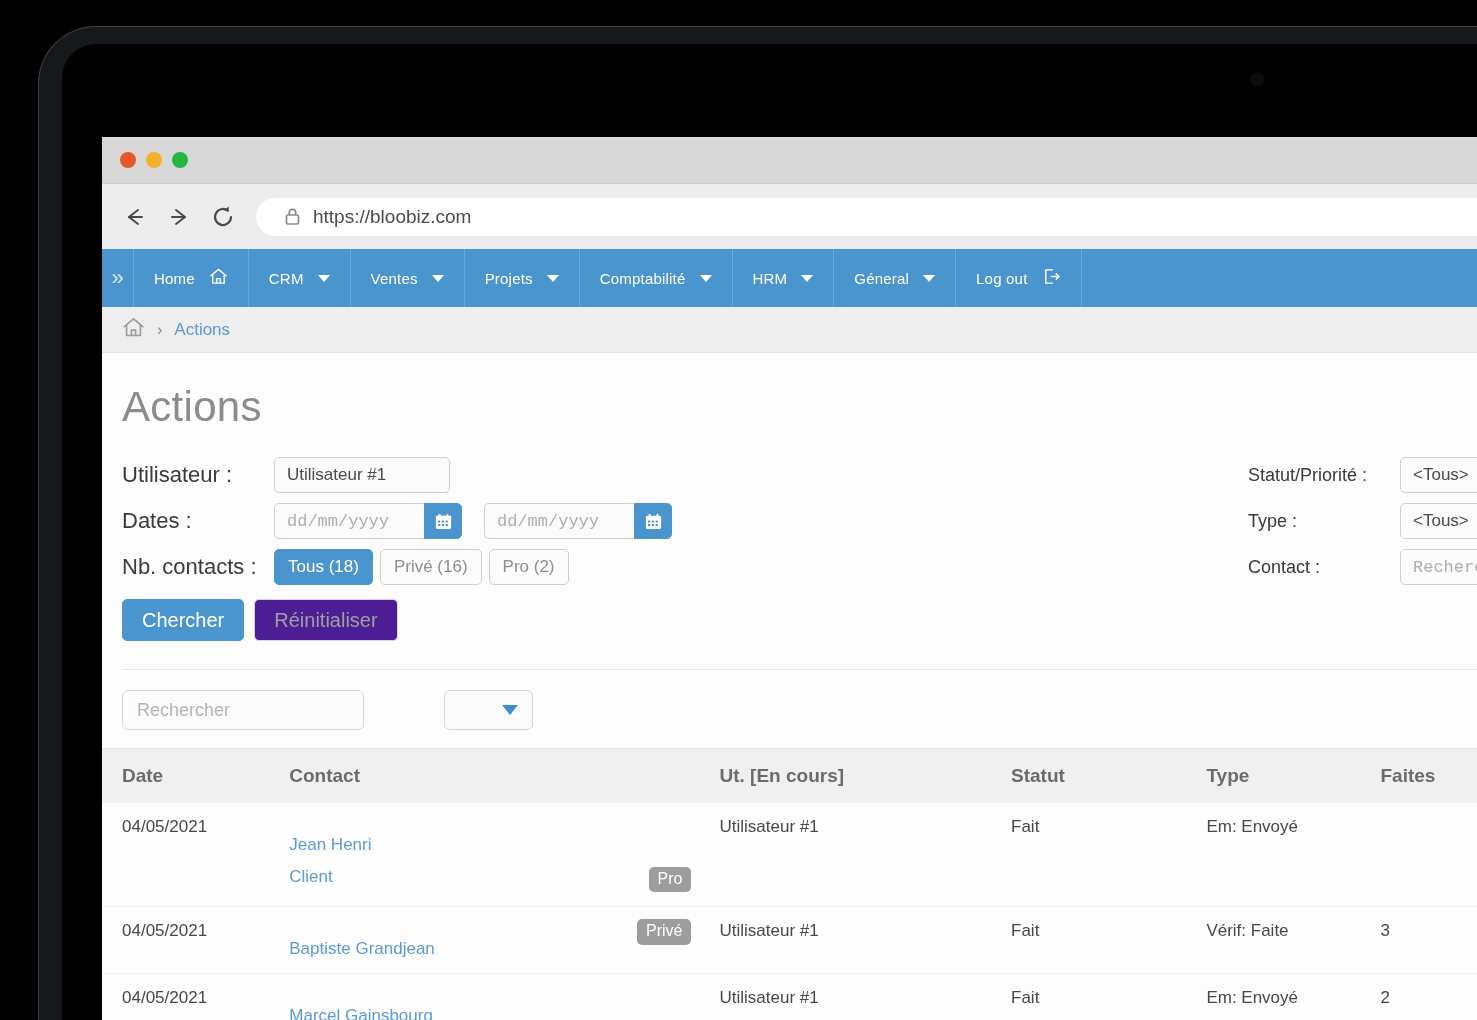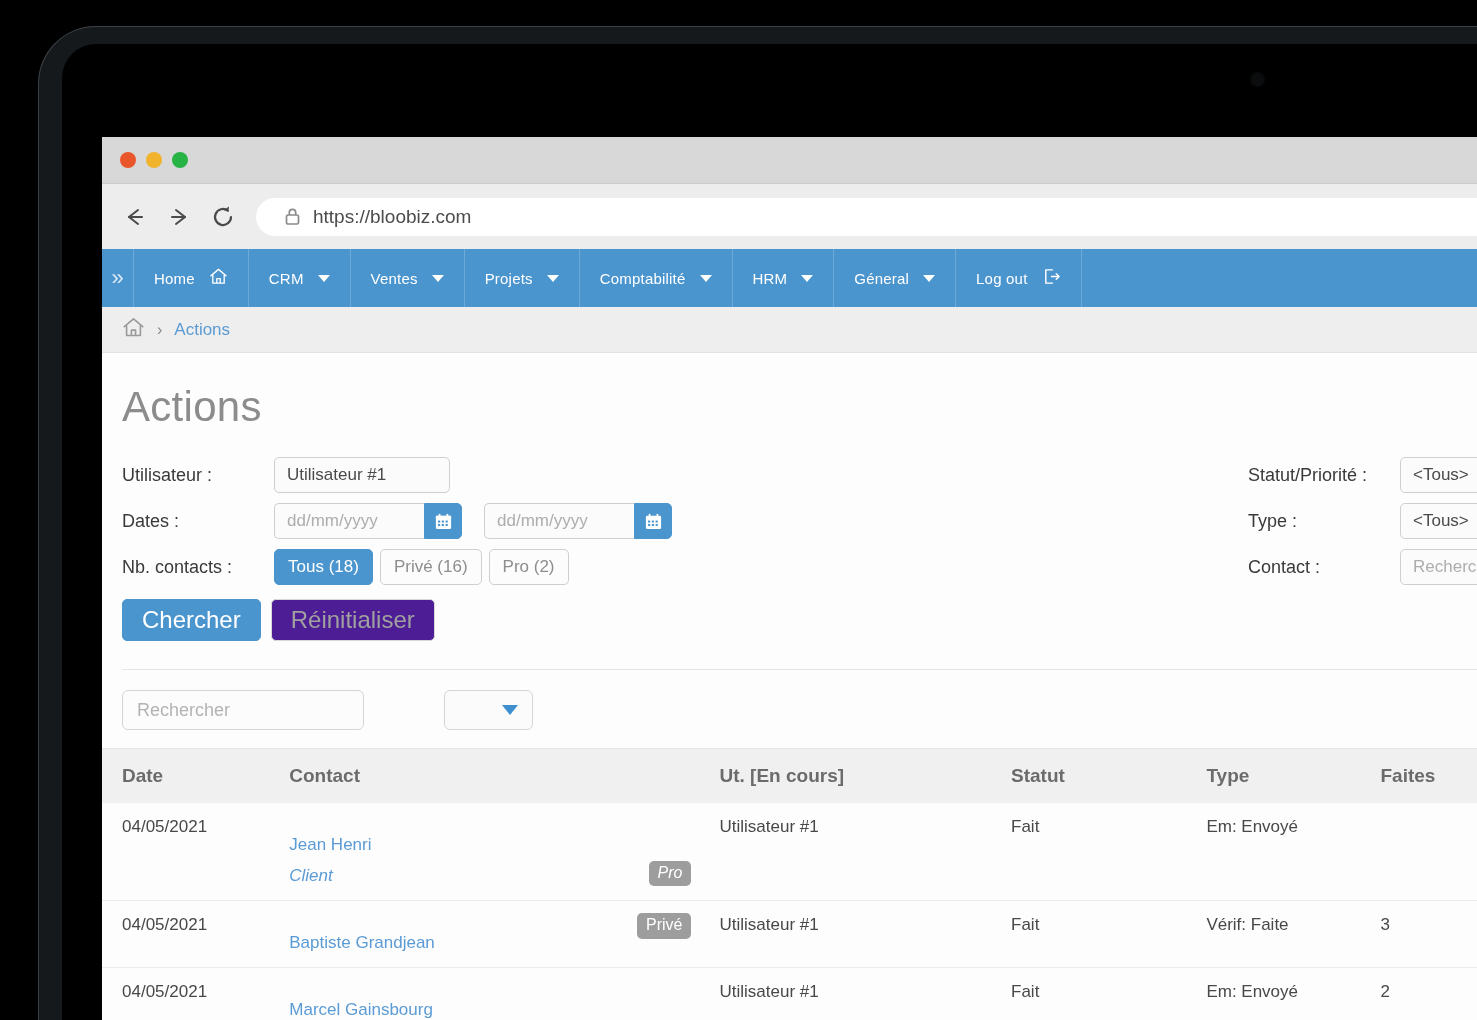--- a/index.html
+++ b/index.html
@@ -137,34 +137,34 @@
     padding: 30px 0 26px 20px;
     letter-spacing: .3px;
   }
 
   #filters {
     position: relative;
     padding: 0 20px 10px 20px;
   }
   .filter-row { display: flex; align-items: center; margin-bottom: 10px; }
   .flabel {
-    font-size: 18px; color: #3a3a3a;
+    font-size: 22px; color: #3a3a3a;
     width: 152px;
   }
   .ctrl {
     height: 36px;
     border: 1px solid #cfcfcf;
     border-radius: 5px;
     background: #fbfbfb;
     font-size: 17px;
     color: #4a4a4a;
     display: flex; align-items: center;
     padding: 0 12px;
   }
-  .ctrl.placeholder { color: #adadad; }
+  .ctrl.placeholder { color: #adadad; font-family: Liberation Mono, monospace; }
   .select-user { width: 176px; }
   .dategroup { display: flex; margin-right: 22px; }
   .date-input {
     width: 150px;
     border-top-right-radius: 0; border-bottom-right-radius: 0;
     border-right: none;
   }
   .date-btn {
     width: 38px; height: 36px;
     background: #4b95cf;
@@ -185,21 +185,21 @@
   }
   .pill.active {
     background: #4b95cf;
     border-color: #4b95cf;
     color: #ffffff;
   }
   #actionbtns { display: flex; gap: 10px; margin-top: 14px; }
   .btn {
     height: 42px;
     border-radius: 5px;
-    font-size: 24px;
+    font-size: 20px;
     display: flex; align-items: center;
     padding: 0 19px;
   }
   .btn.primary { background: #4b95cf; color: #fff; border: 1px solid #4b95cf; }
   .btn.secondary { background: #4c1d95; color: #a0a0a0; border: 1px solid #d8d8d8; }
 
   
   #filters-right {
     position: absolute;
     left: 1146px; top: 0;
@@ -264,21 +264,21 @@
   .col-date { width: 185px; }
   .col-contact { width: 425px; }
   .col-ut { width: 288px; }
   .col-statut { width: 193px; }
   .col-type { width: 172px; }
   .col-faites { width: 120px; }
 
   .contact-cell { position: relative; padding-right: 0 !important; }
   .contact-line { display: flex; align-items: flex-start; justify-content: space-between; }
   .contact-link { color: #5b9bd5; margin-top: 18px; }
-  .sub-line { margin-top: 6px; display: flex; align-items: flex-end; justify-content: space-between; font-style: italic; }
+  .sub-line { margin-top: 12px; display: flex; align-items: flex-start; justify-content: space-between; }
   .badge {
     background: #9d9d9d;
     color: #ffffff;
     font-size: 16px;
     padding: 3px 9px 4px 9px;
     border-radius: 5px;
     margin-right: 28px;
     line-height: 1.15;
   }
   .badge-inline { margin-top: -2px; }

